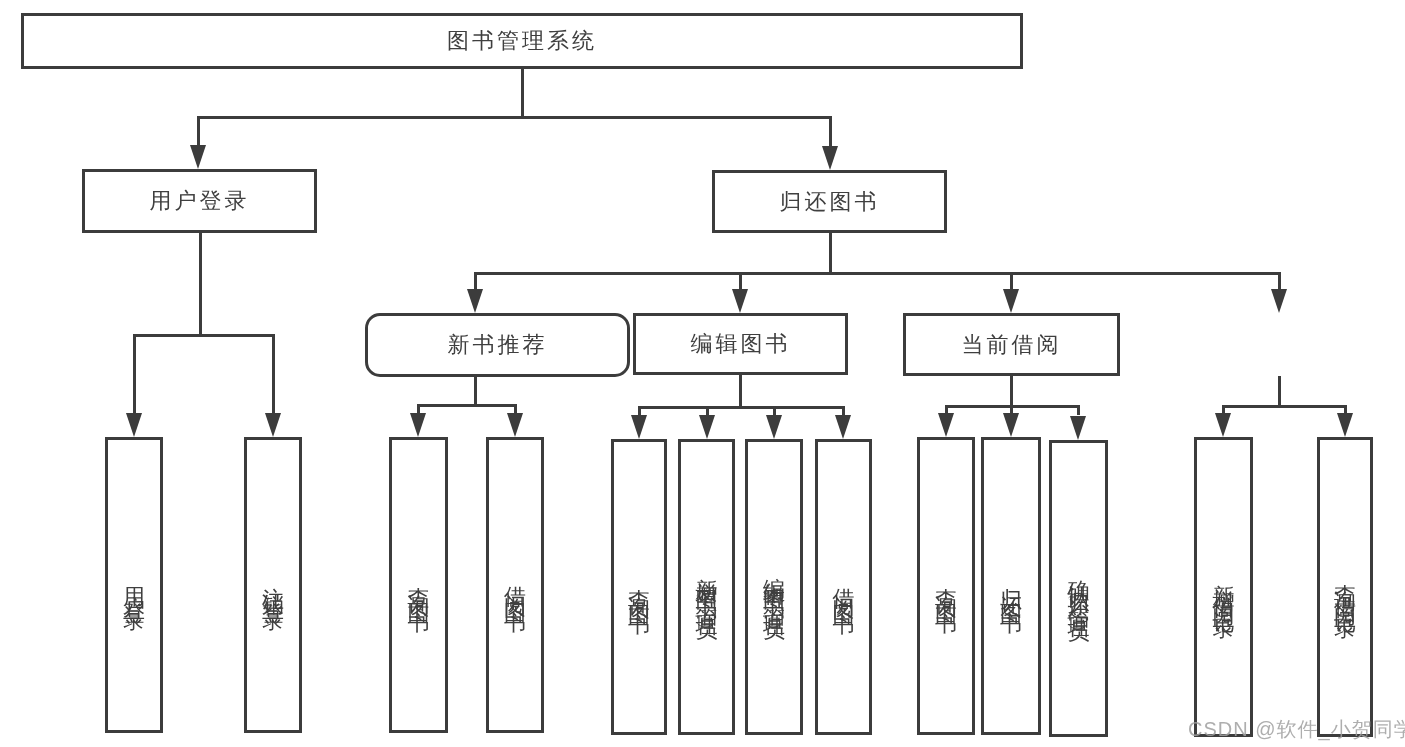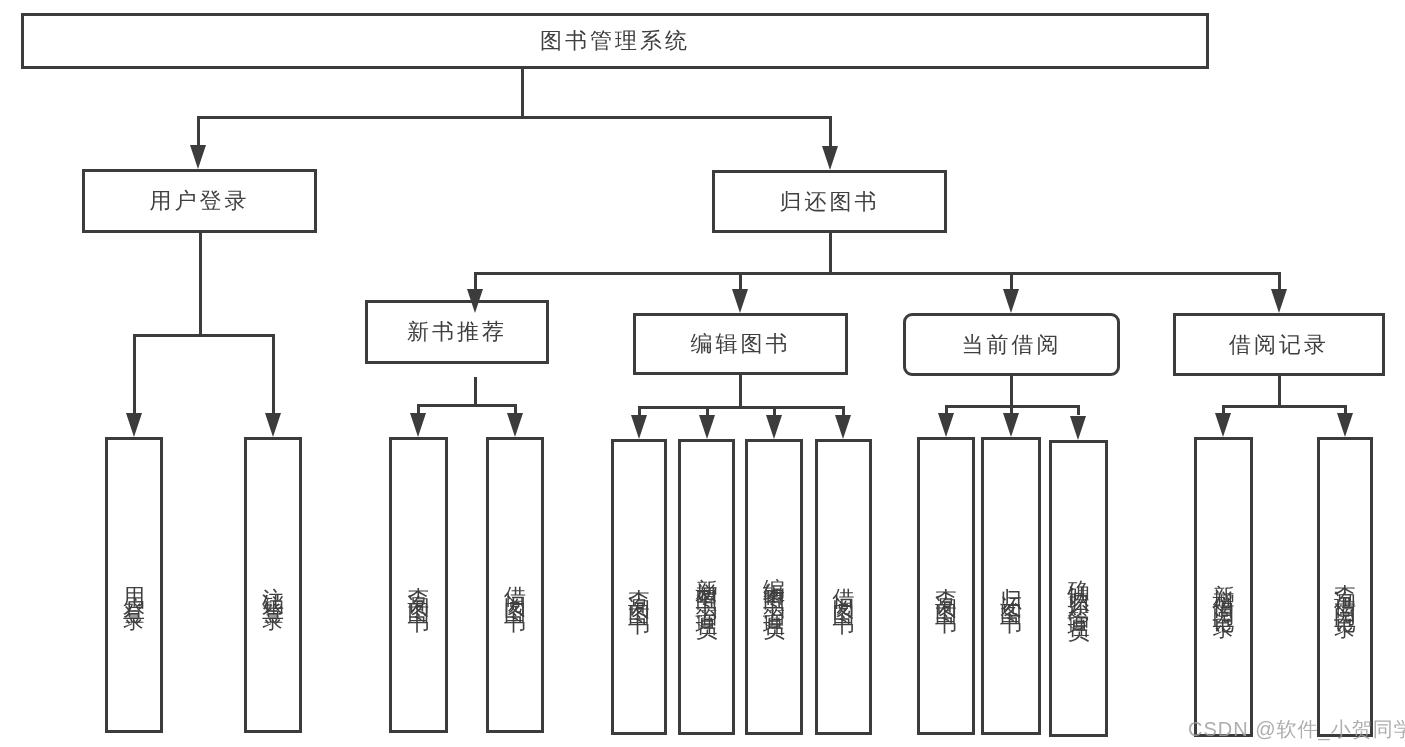--- a/index.html
+++ b/index.html
@@ -56,42 +56,39 @@
     opacity: 0.85;
     white-space: nowrap;
     z-index: 10;
   }
 </style>
 </head>
 <body>
 
 <div id="stage" style="--line: #3c3c3c; --text: #3f3f3f; --wm: #a0a0a0;">
 
-  <div class="box" style="left:21px; top:13px; width:1188px; height:56px;">
+  <div class="box" style="left:21px; top:13px; width:1002px; height:56px;">
     <span class="hlabel">图书管理系统</span>
   </div>
 
   <div class="box" style="left:82px; top:169px; width:235px; height:64px;">
     <span class="hlabel">用户登录</span>
   </div>
   <div class="box" style="left:712px; top:170px; width:235px; height:63px;">
     <span class="hlabel">归还图书</span>
   </div>
 
-  <div class="box" style="left:365px; top:300px; width:184px; height:64px;">
+  <div class="box" style="left:365px; top:313px; width:265px; height:64px;border-radius:15px;">
     <span class="hlabel">新书推荐</span>
   </div>
   <div class="box" style="left:633px; top:313px; width:215px; height:62px;">
     <span class="hlabel">编辑图书</span>
   </div>
-  <div class="box" style="left:903px; top:313px; width:217px; height:63px;border-radius:9px;">
+  <div class="box" style="left:903px; top:313px; width:217px; height:63px;">
     <span class="hlabel">当前借阅</span>
-  </div>
-  <div class="box" style="left:1173px; top:313px; width:212px; height:63px;">
-    <span class="hlabel">借阅记录</span>
   </div>
 
   <div class="box" style="left:105px; top:437px; width:58px; height:296px;">
     <span class="vlabel">用户登录</span>
   </div>
   <div class="box" style="left:244px; top:437px; width:58px; height:296px;">
     <span class="vlabel">注销登录</span>
   </div>
 
   <div class="box" style="left:389px; top:437px; width:59px; height:296px;">

